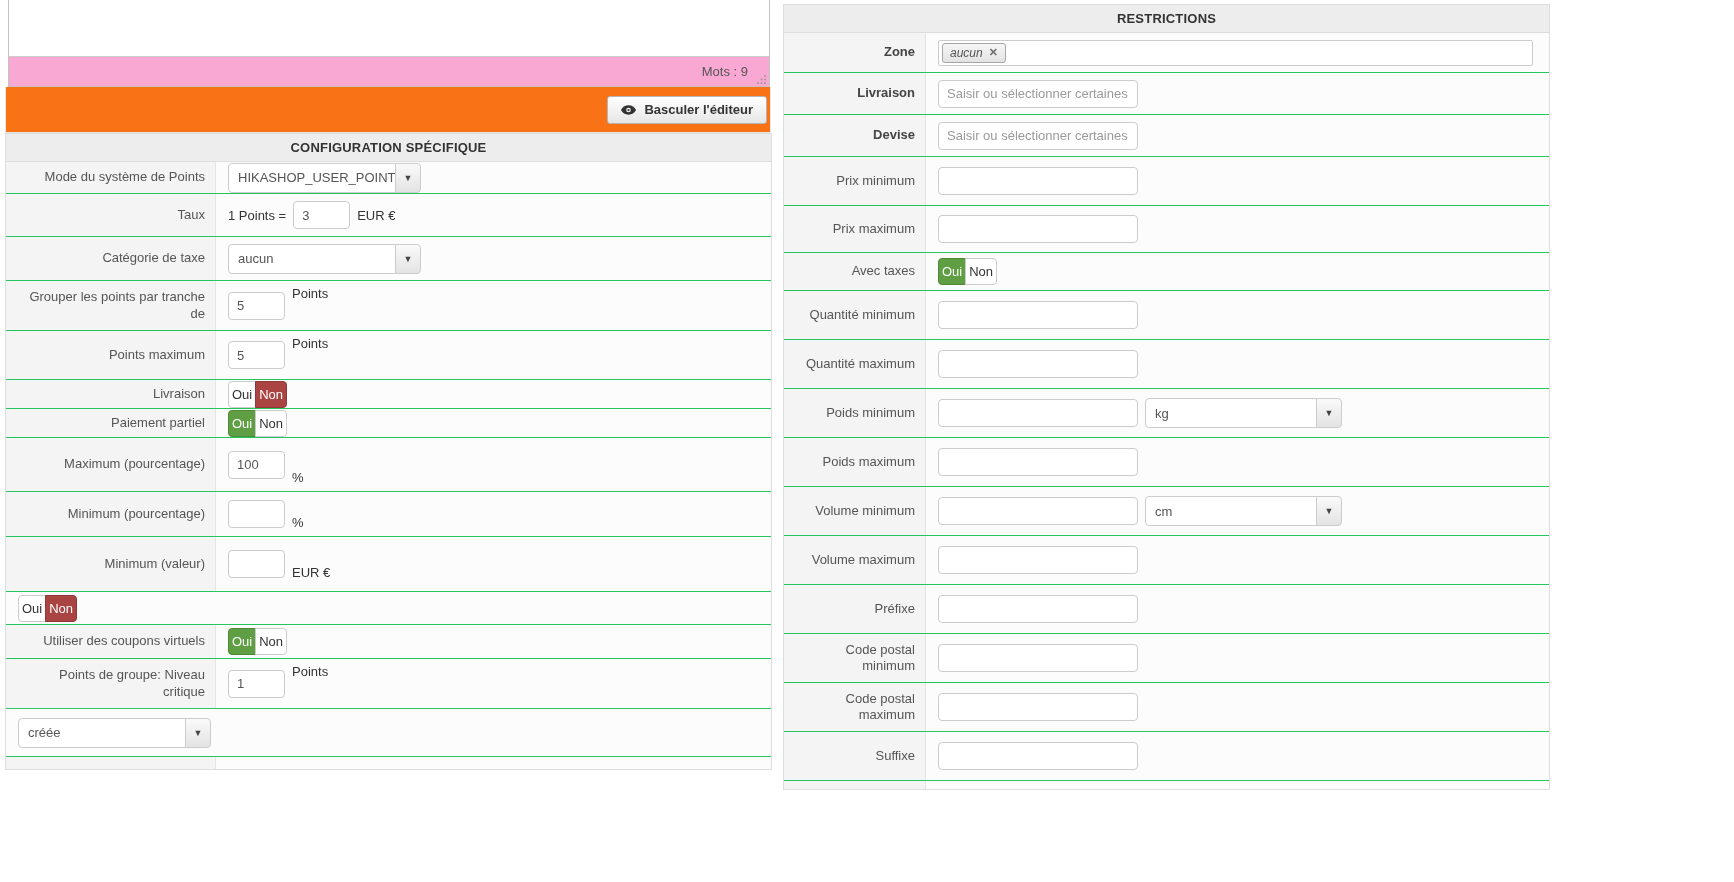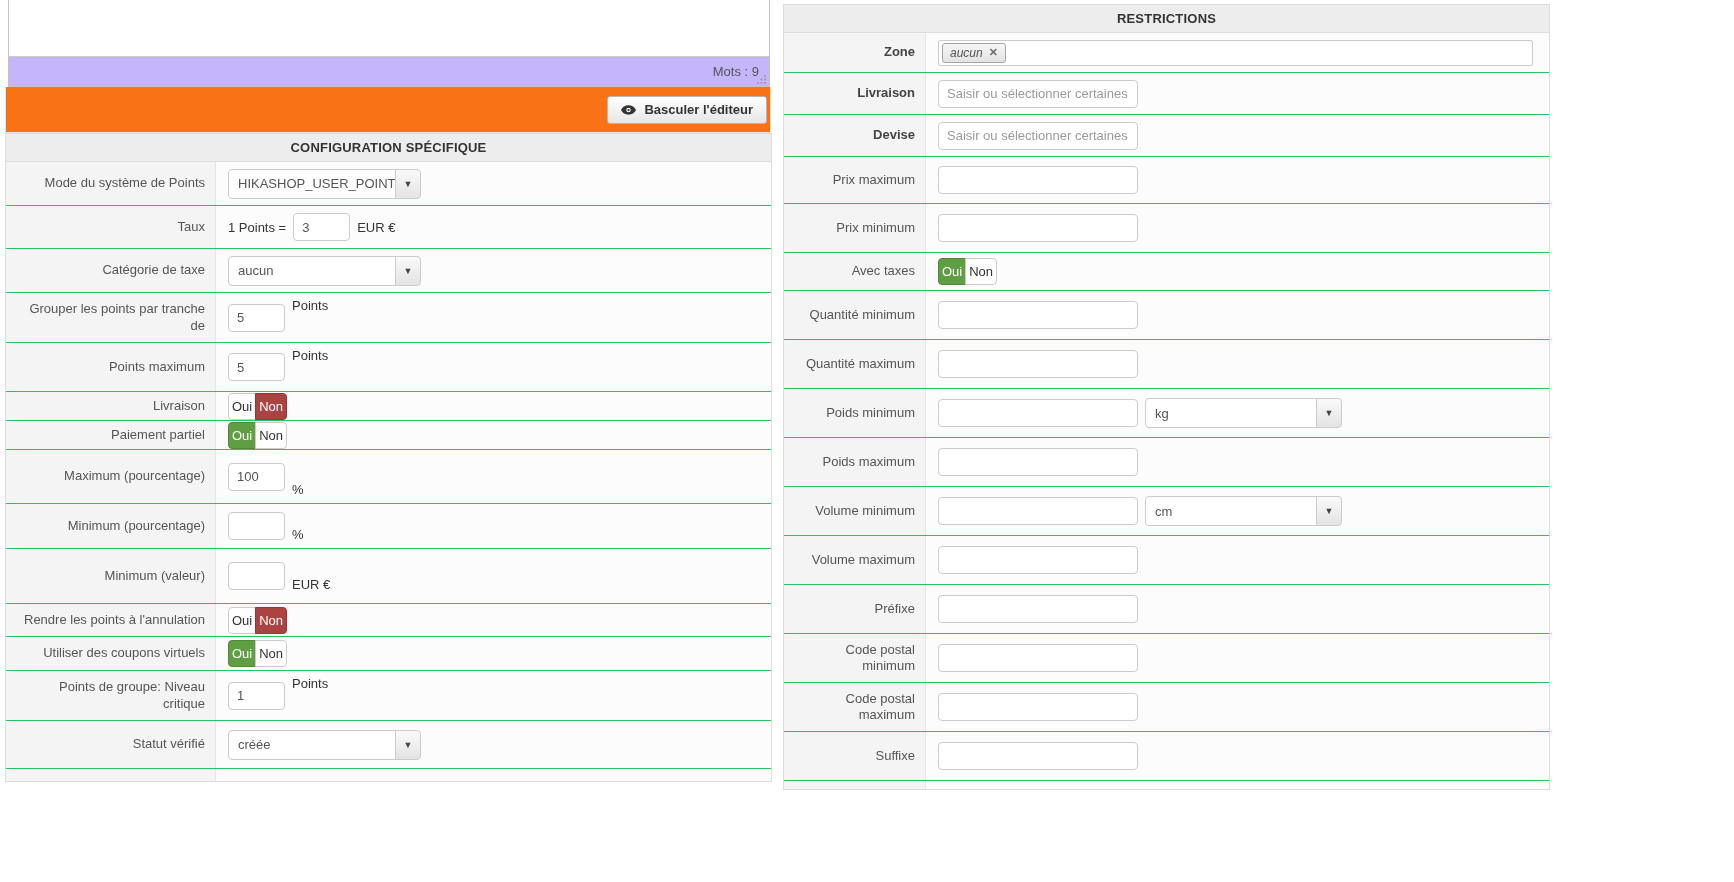--- a/index.html
+++ b/index.html
@@ -9,22 +9,22 @@
     background:#fff; font-family:"Liberation Sans", sans-serif;
     font-size:13px; color:#555;
   }
 
   
   .left-col { position:absolute; left:5px; top:0; width:767px; }
 
   .editor-wrap { margin-left:3px; width:762px; border:1px solid #c3c3c3; border-top:none; }
   .editor-canvas { height:57px; background:#fff; border-bottom:1px solid #ccc; }
   .editor-statusbar {
-    height:29px; background:#c4b5fd; position:relative;
-    display:flex; align-items:center; justify-content:flex-end; padding-right:10px;
+    height:29px; background:#f9a8d4; position:relative;
+    display:flex; align-items:center; justify-content:flex-end; padding-right:21px;
   }
   .wordcount { color:#555; }
   .grip { position:absolute; right:2px; bottom:1px; width:11px; height:11px; }
 
   .btn-strip {
     width:766px; height:46px; background:#f97316;
     border:1px solid #e5e5e5; border-top:none;
     display:flex; align-items:center; justify-content:flex-end; padding-right:3px;
   }
   .toggle-editor-btn {
@@ -49,21 +49,21 @@
   .lbl {
     width:210px; min-width:210px; background:#f4f4f4; border-right:1px solid #e5e5e5;
     display:flex; align-items:center; justify-content:flex-end;
     text-align:right; padding:0 10px; color:#555; line-height:1.25;
   }
   .right-col .lbl { width:142px; min-width:142px; }
   .lbl.b { font-weight:bold; color:#444; }
   .fld { flex:1; display:flex; align-items:center; padding:0 12px; gap:7px; background:#fcfcfc; }
 
   
-  .rh46{height:44px}.rh43{height:43px}.rh44{height:44px}.rh50{height:50px}
+  .rh46{height:32px}.rh43{height:43px}.rh44{height:44px}.rh50{height:50px}
   .rh49{height:49px}.rh29{height:29px}.rh54{height:54px}.rh45{height:45px}
   .rh55{height:55px}.rh33{height:33px}.rh34{height:34px}.rh48{height:48px}
   .rh40{height:40px}.rh42{height:42px}.rh47{height:47px}.rh38{height:38px}
   .rh12{height:12px}.rh8{height:8px}
 
   
   .inp {
     height:28px; border:1px solid #ccc; border-radius:4px; background:#fff;
     padding:0 8px; font:13px "Liberation Sans",sans-serif; color:#555;
   }
@@ -231,21 +231,20 @@
 
     <div class="frow rh55">
       <div class="lbl">Minimum (valeur)</div>
       <div class="fld">
         <input class="inp w55" style="">
         <span class="unit u-low">EUR €</span>
       </div>
     </div>
 
     <div class="frow rh33">
-      <div class="lbl">Rendre les points à l'annulation</div>
       <div class="fld">
         <div class="tg">
           <button>Oui</button>
           <button class="on-red">Non</button>
         </div>
       </div>
     </div>
 
     <div class="frow rh34">
       <div class="lbl">Utiliser des coupons virtuels</div>
@@ -259,21 +258,20 @@
 
     <div class="frow rh50">
       <div class="lbl">Points de groupe: Niveau critique</div>
       <div class="fld">
         <input class="inp w55" value="1" style="">
         <span class="unit u-top">Points</span>
       </div>
     </div>
 
     <div class="frow rh48">
-      <div class="lbl">Statut vérifié</div>
       <div class="fld">
         <div class="sel">
           <span class="sel-v">créée</span>
           <span class="sel-b">▼</span>
         </div>
       </div>
     </div>
 
     <div class="frow rh12">
       <div class="lbl"></div>
@@ -305,29 +303,29 @@
       </div>
     </div>
 
     <div class="frow rh42">
       <div class="lbl b">Devise</div>
       <div class="fld">
         <input class="inp w200" placeholder="Saisir ou sélectionner certaines optio" style="">
       </div>
     </div>
 
+    <div class="frow rh49">
+      <div class="lbl">Prix minimum</div>
+      <div class="fld">
+          <input class="inp w200" style="">
+        </div>
+    </div>
+
     <div class="frow rh47">
       <div class="lbl">Prix maximum</div>
-      <div class="fld">
-          <input class="inp w200" style="">
-        </div>
-    </div>
-
-    <div class="frow rh49">
-      <div class="lbl">Prix minimum</div>
       <div class="fld">
           <input class="inp w200" style="">
         </div>
     </div>
 
     <div class="frow rh38">
       <div class="lbl">Avec taxes</div>
       <div class="fld">
         <div class="tg">
           <button class="on-green">Oui</button>

